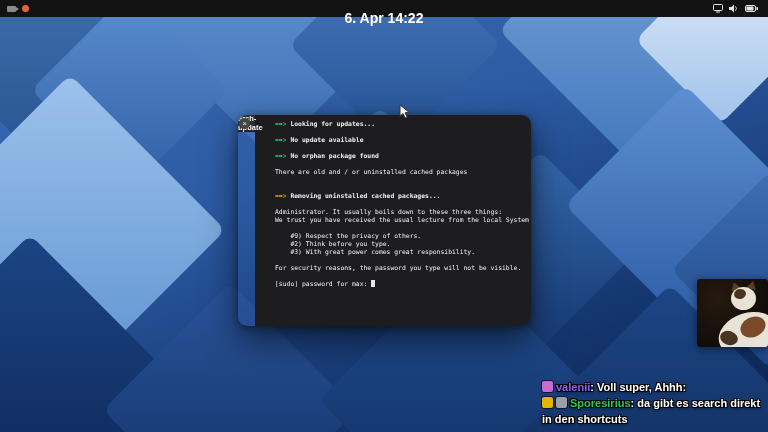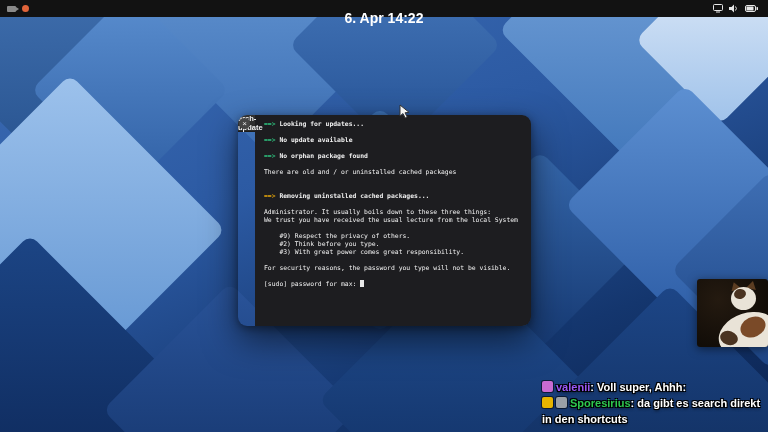--- a/index.html
+++ b/index.html
@@ -33,21 +33,21 @@
     overflow:hidden; z-index:20; display:flex; flex-direction:row; }
   .headerbar { height:17px; flex:0 0 17px; background:linear-gradient(#323232,#2a2a2a);
     border-bottom:1px solid #1b1b1b; position:relative; display:flex; align-items:center; }
   .hb-title { position:absolute; left:0; right:0; text-align:center; color:#f0f0f0;
     font-size:7.5px; font-weight:bold; pointer-events:none; }
   .hb-btns { position:absolute; right:5px; top:0; height:17px; display:flex; align-items:center; gap:6px; }
   .hb-btn { width:11px; height:11px; border:none; border-radius:50%; color:#e8e8e8;
     font-size:8px; line-height:11px; text-align:center; padding:0; cursor:default; }
   .hb-menu { background:transparent; }
   .hb-close { background:#454545; }
-  .term-body { flex:1; background:#1d1d20; padding:5px 8px 4px 9px;
+  .term-body { flex:1; background:#1d1d20; padding:5px 8px 4px 20px;
     font-family:"DejaVu Sans Mono", monospace; font-size:6.4px; line-height:8px; color:#f2f2f2; }
   .term-line { white-space:pre; height:8px; }
   .c-white { color:#f2f2f2; }
   .c-green { color:#2ec27e; }
   .c-yellow { color:#e5a50a; }
   .c-blue  { color:#4aa5e8; }
   .bold { font-weight:bold; }
   .term-cursor { display:inline-block; width:4px; height:7px; background:#e8e8e8; vertical-align:-1px; }
 
   

